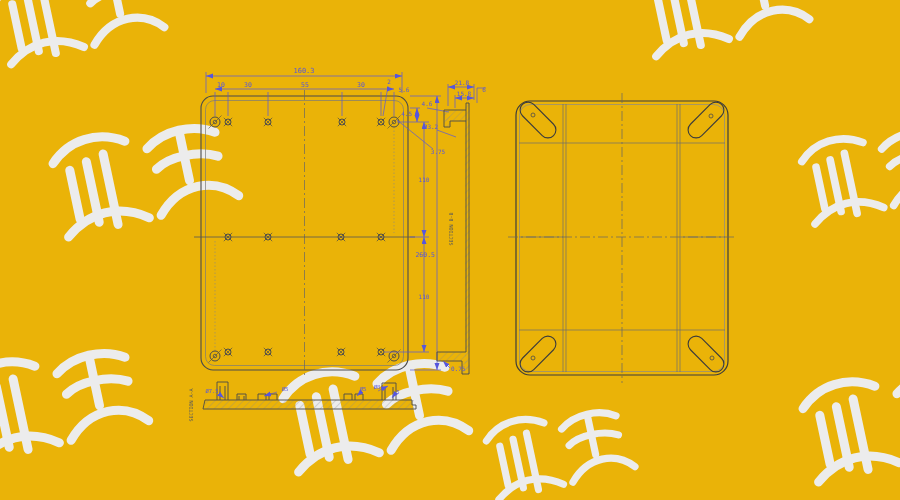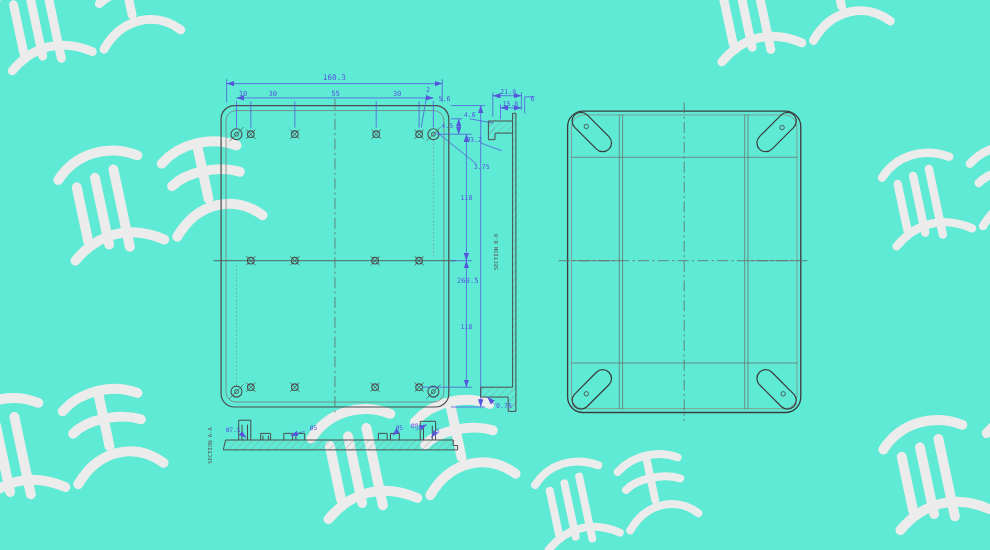--- a/index.html
+++ b/index.html
@@ -1,16 +1,16 @@
 <!DOCTYPE html>
 <html><head>
 <meta charset="utf-8">
 <style>
   html,body{margin:0;padding:0;background:#fff;}
-  #stage{position:relative;width:900px;height:500px;background:#5eead4;overflow:hidden;
+  #stage{position:relative;width:900px;height:500px;background:#eab308;overflow:hidden;
          font-family:"DejaVu Sans Mono","Liberation Mono",monospace;}
   svg{position:absolute;left:0;top:0;}
   text{font-family:"DejaVu Sans Mono","Liberation Mono",monospace;}
   .dimtxt{fill:#5656dd;}
   .sectxt{fill:#5a5a5a;}
 </style>
 </head>
 <body>
 
 <div id="stage">

